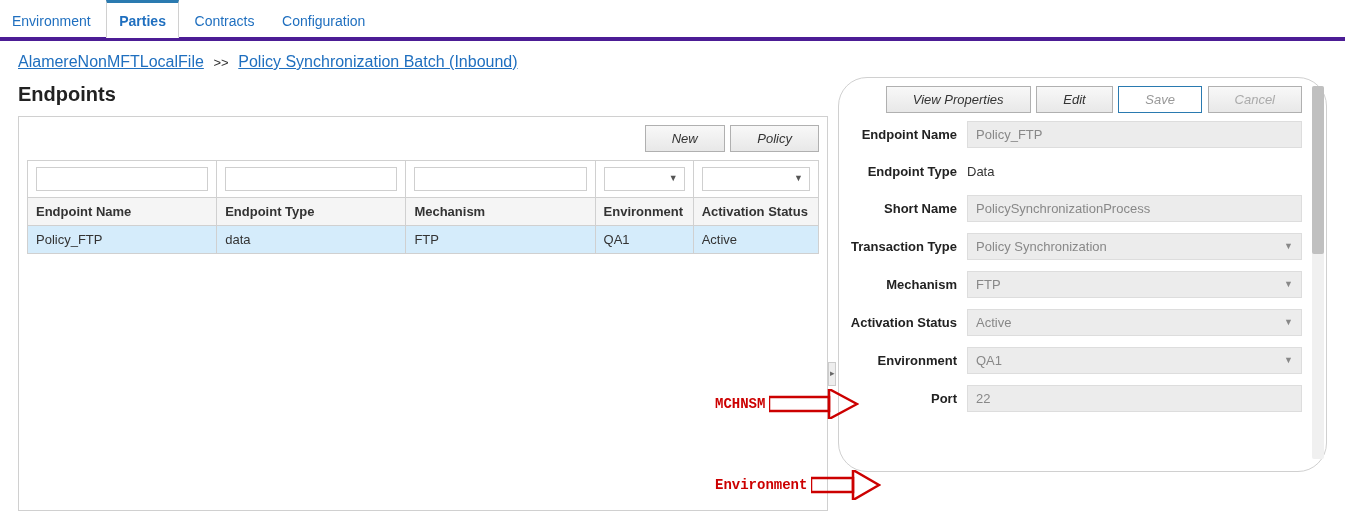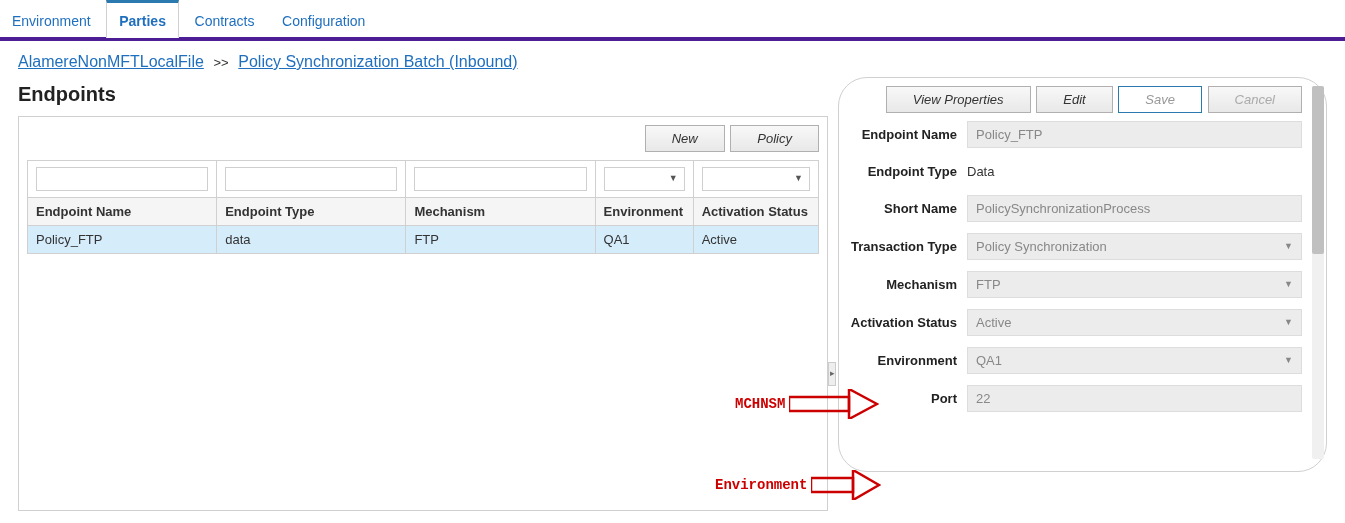--- a/index.html
+++ b/index.html
@@ -37,21 +37,21 @@
     .form-select::after { content: "▼"; position: absolute; right: 8px; top: 7px; font-size: 9px; color: #888; }
     .form-static { padding: 5px 0; color: #333; }
     .scroll-fake { position: absolute; right: 2px; top: 8px; width: 12px; height: 95%; background: #f0f0f0; border-radius: 2px; }
     .scroll-thumb { position: absolute; right: 0; top: 0; width: 12px; height: 45%; background: #c0c0c0; border-radius: 2px; }
     .splitter-handle { position: absolute; left: 828px; top: 285px; width: 8px; height: 24px; background: #eee; border: 1px solid #ccc; cursor: col-resize; z-index: 5;}
     .splitter-handle::before { content: "▸"; font-size: 9px; color: #666; position: absolute; left: 1px; top: 5px;}
     
     .annot { position: absolute; z-index: 20; display: flex; align-items: center; }
     .annot-text { font-family: "Courier New", monospace; color: #c00; font-weight: bold; font-size: 14px; margin-right: 4px; }
     .arrow-svg { display: block; }
-    .annot1 { left: 735px; top: 312px; }
+    .annot1 { left: 715px; top: 312px; }
     .annot2 { left: 715px; top: 393px; }
   </style>
 </head>
 <body>
 
 <div class="container">
 
   <div class="tabs">
     <span class="tab">Environment</span>
     <span class="tab active">Parties</span>

